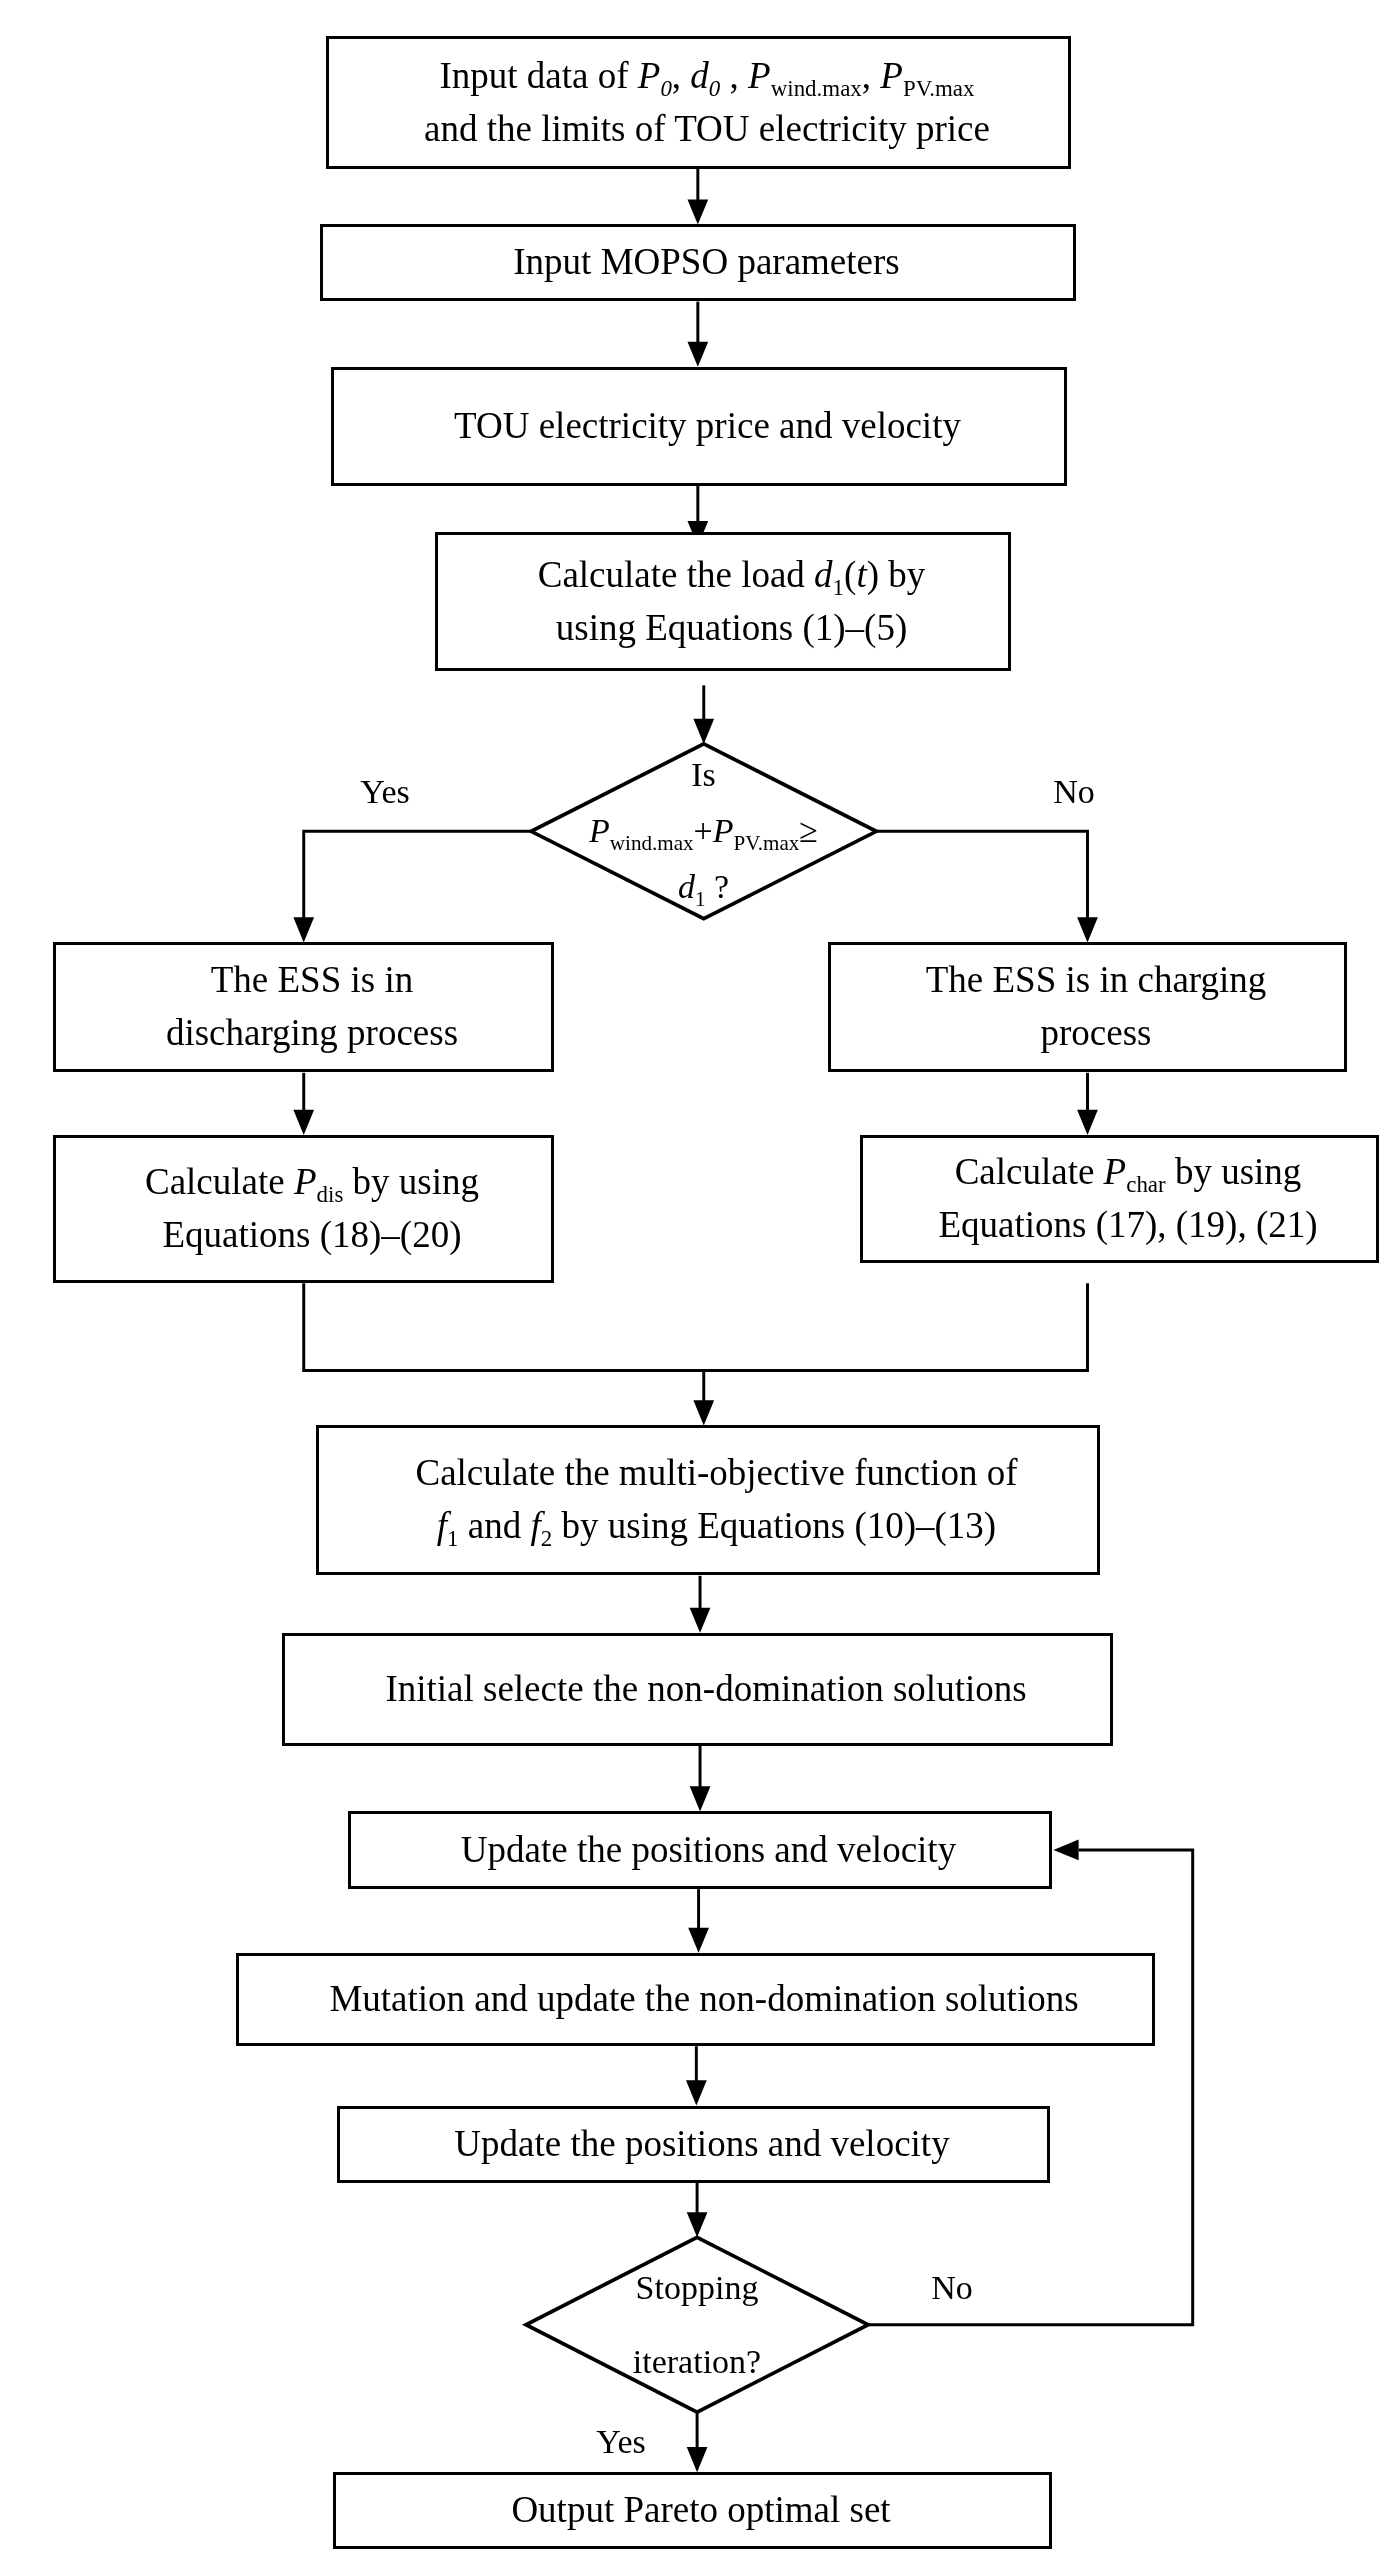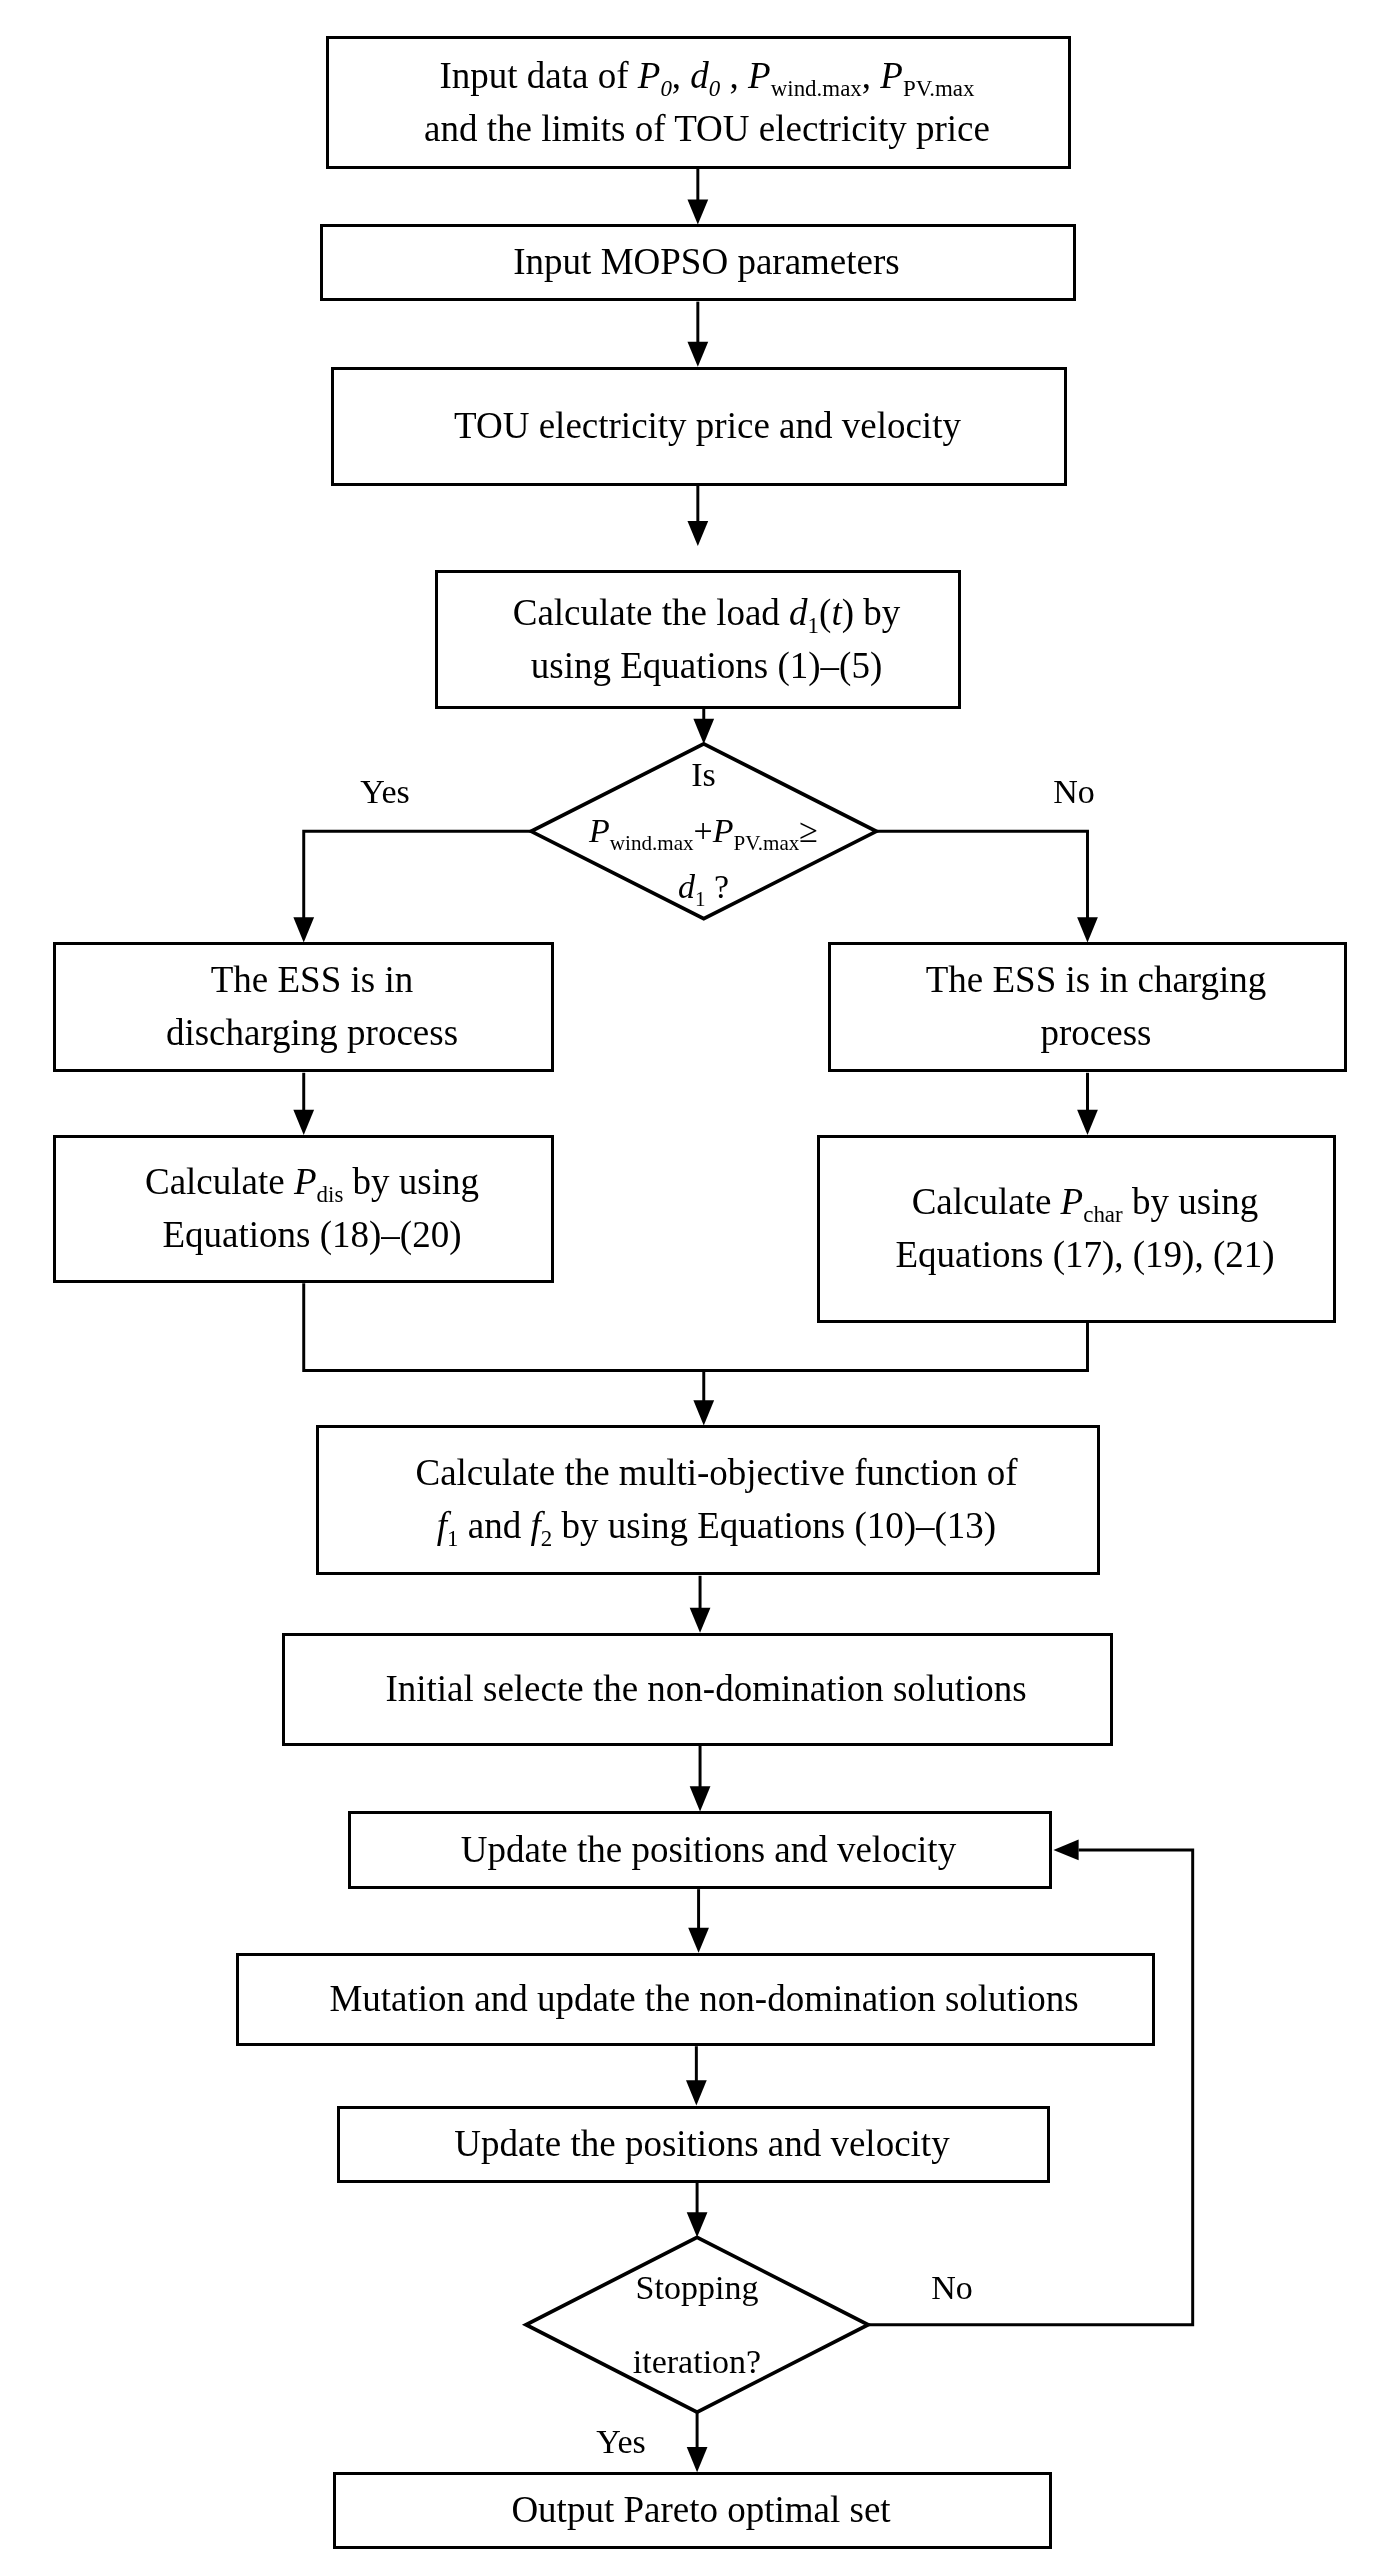--- a/index.html
+++ b/index.html
@@ -125,21 +125,21 @@
     </div>
 
   <div class="node" style="left:320px;top:224px;width:756px;height:77px">
       <div class="tline"><span>Input MOPSO parameters</span></div>
     </div>
 
   <div class="node" style="left:331px;top:367px;width:736px;height:119px">
       <div class="tline"><span>TOU electricity price and velocity</span></div>
     </div>
 
-  <div class="node" style="left:435px;top:570px;width:526px;height:139px">
+  <div class="node" style="left:435px;top:532px;width:576px;height:139px">
       <div class="tline"><span>Calculate the load </span><span class="it">d</span><sub>1</sub><span>(</span><span class="it">t</span><span>) by</span></div>
       <div class="tline"><span>using Equations (1)–(5)</span></div>
     </div>
 
   <div class="dtext" style="left:533px;top:753px;width:341px;height:157px">
       <div class="tline"><span>Is</span></div>
       <div class="tline"><span class="it">P</span><sub>wind.max</sub><span>+</span><span class="it">P</span><sub>PV.max</sub><span>≥</span></div>
       <div class="tline"><span class="it">d</span><sub>1</sub><span> ?</span></div>
     </div>
 
@@ -155,21 +155,21 @@
   <div class="node" style="left:828px;top:942px;width:519px;height:130px">
       <div class="tline"><span>The ESS is in charging</span></div>
       <div class="tline"><span>process</span></div>
     </div>
 
   <div class="node" style="left:53px;top:1135px;width:501px;height:148px">
       <div class="tline"><span>Calculate </span><span class="it">P</span><sub>dis</sub><span> by using</span></div>
       <div class="tline"><span>Equations (18)–(20)</span></div>
     </div>
 
-  <div class="node" style="left:817px;top:1135px;width:519px;height:188px">
+  <div class="node" style="left:860px;top:1135px;width:519px;height:128px">
       <div class="tline"><span>Calculate </span><span class="it">P</span><sub>char</sub><span> by using</span></div>
       <div class="tline"><span>Equations (17), (19), (21)</span></div>
     </div>
 
   <div class="node" style="left:316px;top:1425px;width:784px;height:150px">
       <div class="tline"><span>Calculate the multi-objective function of</span></div>
       <div class="tline"><span class="it">f</span><sub>1</sub><span> and </span><span class="it">f</span><sub>2</sub><span> by using Equations (10)–(13)</span></div>
     </div>
 
   <div class="node" style="left:282px;top:1633px;width:831px;height:113px">

